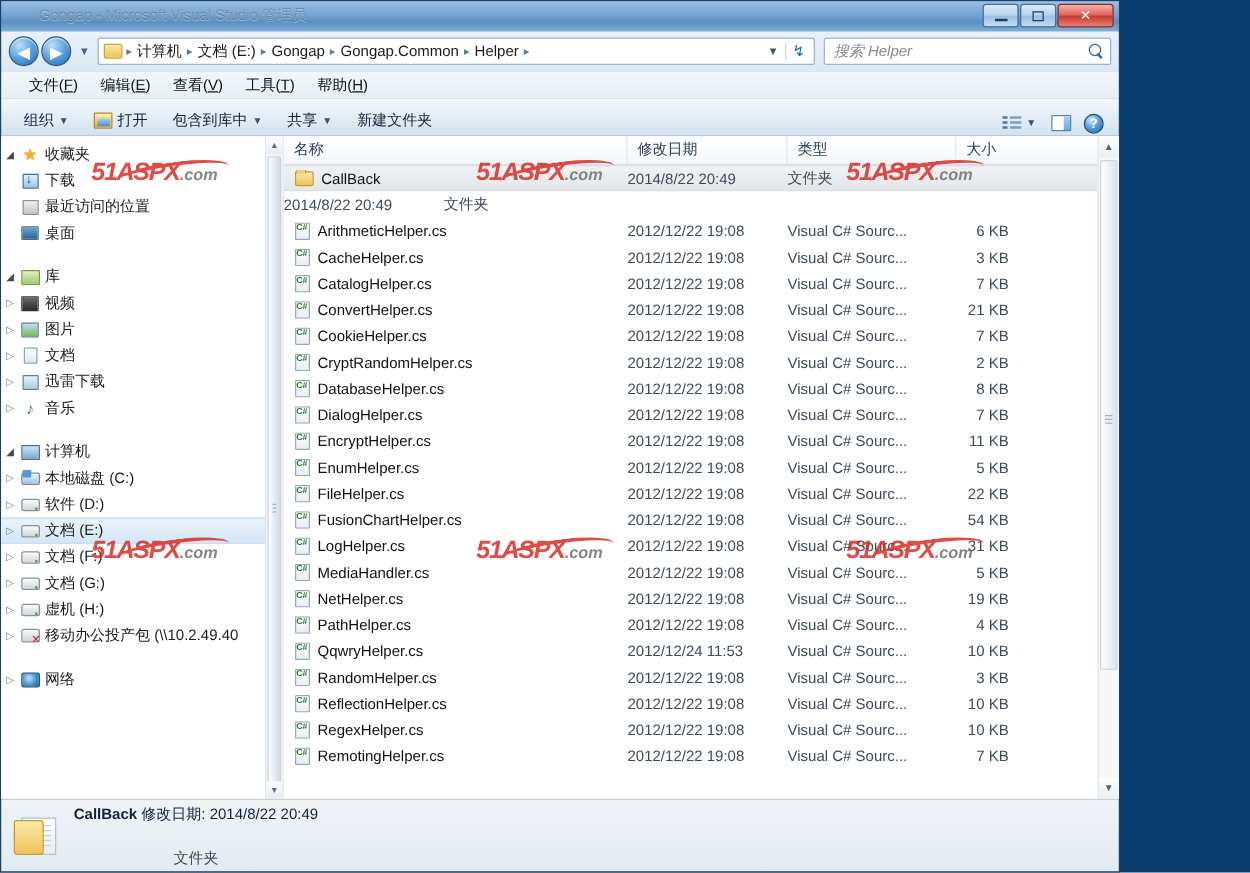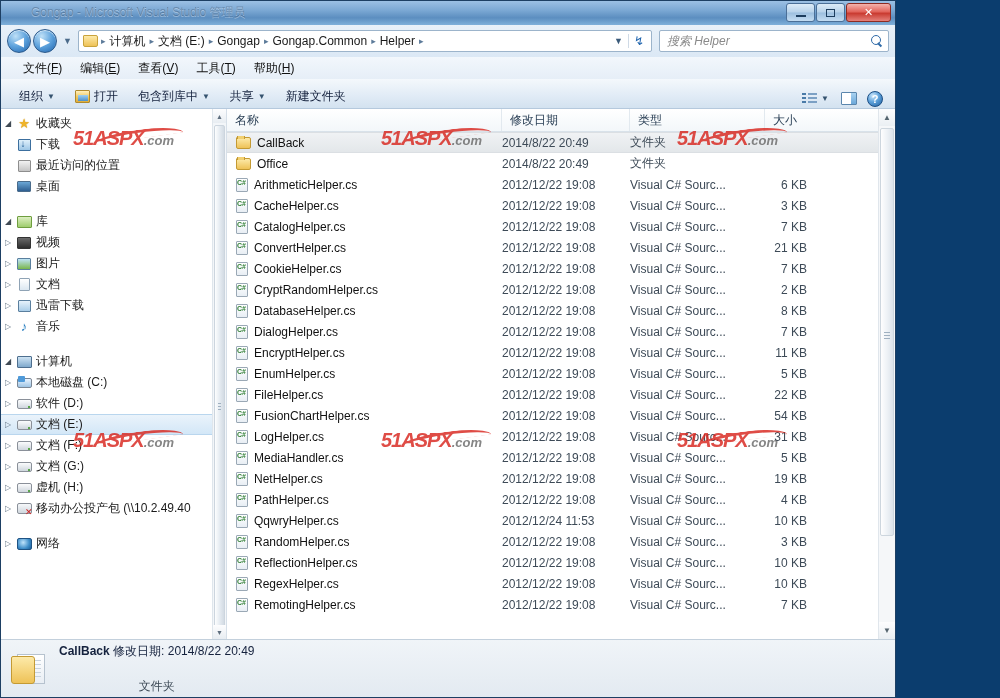--- a/index.html
+++ b/index.html
@@ -231,21 +231,21 @@
     background:linear-gradient(90deg,#fdfefe 0%,#e6ecf2 50%,#d3dbe3 100%);
     border:1px solid #ccd5de; border-radius:2px;
   }
   .sb-grip { position:absolute; left:3px; right:3px; top:50%; height:6px; }
   .sb-grip i { display:block; height:1px; background:#9fb0c0; margin-bottom:2px; }
   
   .filepane { flex:1 1 auto; position:relative; overflow:hidden; background:#fff; display:flex; flex-direction:column; }
   .colhead {
     flex:0 0 22px; display:flex; align-items:flex-start;
     background:linear-gradient(180deg,#ffffff 0%,#f3f7fa 100%);
-    border-bottom:1px solid #d9e2ea; position:relative; z-index:2;
+    border-bottom:1px solid #d9e2ea; position:relative; z-index:2;font-family:Liberation Mono, monospace;
   }
   .ch { font-size:12px; color:#2a3f55; padding-left:8px; border-right:1px solid #e2e9ef; height:22px; line-height:22px; }
   .ch.name { flex:0 0 275px; }
   .ch.date { flex:0 0 128px; }
   .ch.type { flex:0 0 135px; }
   .ch.size { flex:1 1 auto; border-right:none; }
   .rows { flex:1 1 auto; position:relative; overflow:hidden; }
   .row {
     height:21px; display:flex; align-items:center; font-size:12px; color:#111;
   }
@@ -597,24 +597,20 @@
         <div class="row sel">
           <div class="c-name">
               <span class="fi-folder"></span>
               <span>CallBack</span>
             </div>
           <div class="c-date">2014/8/22 20:49</div>
           <div class="c-type">文件夹</div>
           <div class="c-size"></div>
         </div>
         <div class="row">
-          <div class="c-name">
-              <span class="fi-folder"></span>
-              <span>Office</span>
-            </div>
           <div class="c-date">2014/8/22 20:49</div>
           <div class="c-type">文件夹</div>
           <div class="c-size"></div>
         </div>
         <div class="row">
           <div class="c-name">
               <span class="fi-cs"></span>
               <span>ArithmeticHelper.cs</span>
             </div>
           <div class="c-date">2012/12/22 19:08</div>

